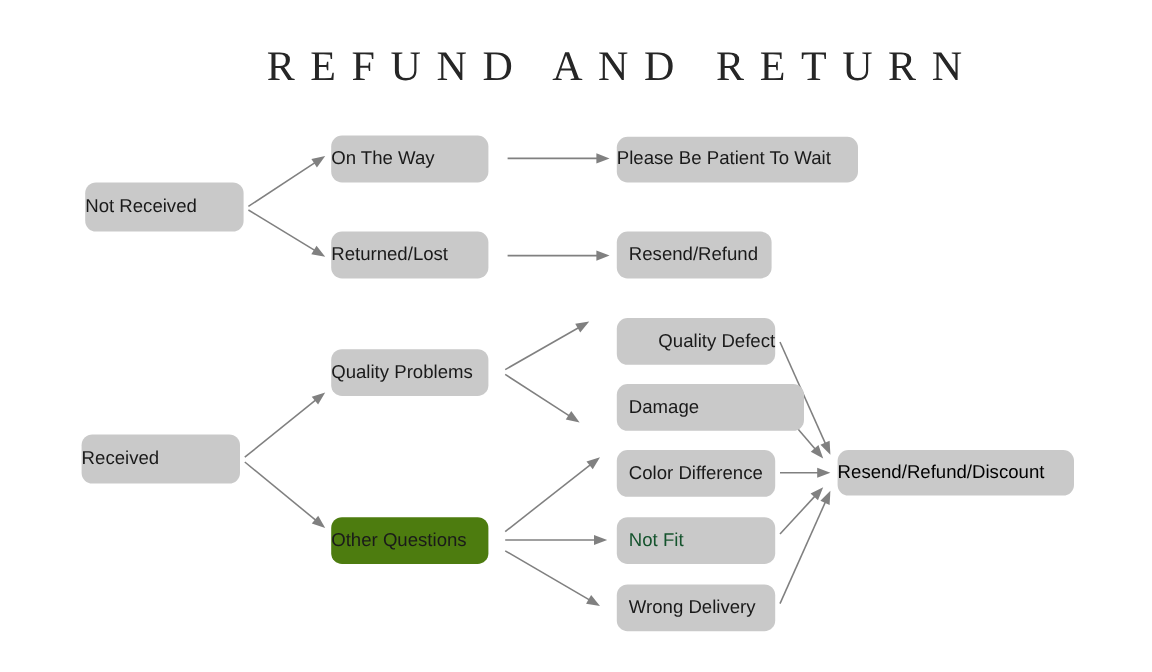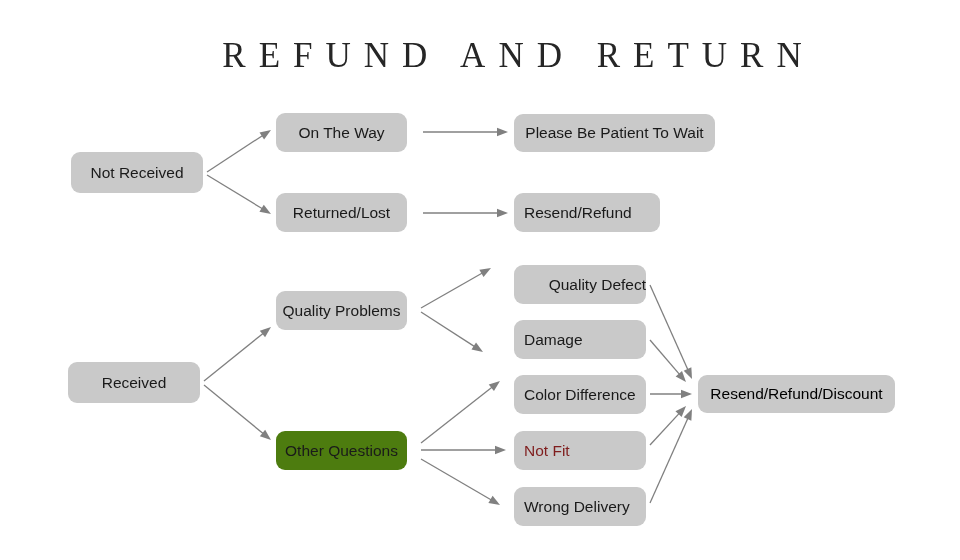--- a/index.html
+++ b/index.html
@@ -40,21 +40,21 @@
     background: #c9c9c9;
     border-radius: 9px;
     box-sizing: border-box;
     display: flex;
     align-items: center;
     color: #1a1a1a;
     font-size: 15.5px;
     line-height: 1.1;
     font-family: "Liberation Sans", sans-serif;
   }
-  .node.center { justify-content: center; }
+  .node.center { }
   .node.left   { justify-content: flex-start; padding-left: 10px; }
   #arrow-layer {
     position: absolute;
     left: 0; top: 0;
     width: 960px;
     height: 560px;
     pointer-events: none;
   }
 </style>
 </head>
@@ -137,42 +137,42 @@
       </div>
       <div class="node center" style="left: 276px; top: 113px; width: 131px; height: 39px; background: rgb(201, 201, 201); color: rgb(26, 26, 26);">
         <span>On The Way</span>
       </div>
       <div class="node center" style="left: 276px; top: 193px; width: 131px; height: 39px; background: rgb(201, 201, 201); color: rgb(26, 26, 26);">
         <span>Returned/Lost</span>
       </div>
       <div class="node center" style="left: 514px; top: 114px; width: 201px; height: 38px; background: rgb(201, 201, 201); color: rgb(26, 26, 26);">
         <span>Please Be Patient To Wait</span>
       </div>
-      <div class="node left" style="left: 514px; top: 193px; width: 146px; height: 39px; background: rgb(201, 201, 201); color: rgb(26, 26, 26);">
+      <div class="node left" style="left: 514px; top: 193px; width: 129px; height: 39px; background: rgb(201, 201, 201); color: rgb(26, 26, 26);">
         <span>Resend/Refund</span>
       </div>
       <div class="node center" style="left: 68px; top: 362px; width: 132px; height: 41px; background: rgb(201, 201, 201); color: rgb(26, 26, 26);">
         <span>Received</span>
       </div>
       <div class="node center" style="left: 276px; top: 291px; width: 131px; height: 39px; background: rgb(201, 201, 201); color: rgb(26, 26, 26);">
         <span>Quality Problems</span>
       </div>
       <div class="node center" style="left: 276px; top: 431px; width: 131px; height: 39px; background: #4d7c0f; color: rgb(26, 26, 26);">
         <span>Other Questions</span>
       </div>
       <div class="node left" style="left: 514px; top: 265px; width: 132px; height: 39px; background: rgb(201, 201, 201); color: rgb(26, 26, 26); justify-content: flex-end;">
         <span>Quality Defect</span>
       </div>
-      <div class="node left" style="left: 514px; top: 320px; width: 132px; height: 39px; background: rgb(201, 201, 201); color: rgb(26, 26, 26);">
+      <div class="node left" style="left: 514px; top: 320px; width: 156px; height: 39px; background: rgb(201, 201, 201); color: rgb(26, 26, 26);">
         <span>Damage</span>
       </div>
       <div class="node left" style="left: 514px; top: 375px; width: 132px; height: 39px; background: rgb(201, 201, 201); color: rgb(26, 26, 26);">
         <span>Color Difference</span>
       </div>
-      <div class="node left" style="left: 514px; top: 431px; width: 132px; height: 39px; background: rgb(201, 201, 201); color: #7f1d1d;">
+      <div class="node left" style="left: 514px; top: 431px; width: 132px; height: 39px; background: rgb(201, 201, 201); color: #14532d;">
         <span>Not Fit</span>
       </div>
       <div class="node left" style="left: 514px; top: 487px; width: 132px; height: 39px; background: rgb(201, 201, 201); color: rgb(26, 26, 26);">
         <span>Wrong Delivery</span>
       </div>
       <div class="node center" style="left: 698px; top: 375px; width: 197px; height: 38px; background: rgb(201, 201, 201); color: #000000;">
         <span>Resend/Refund/Discount</span>
       </div>
     </div>
 

